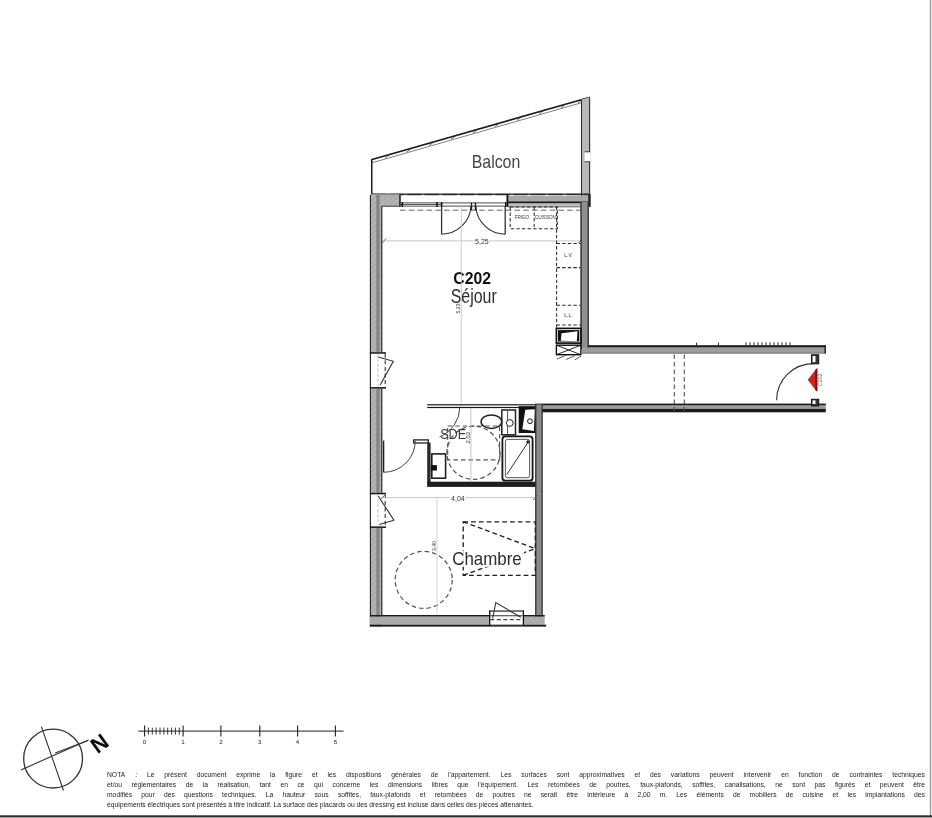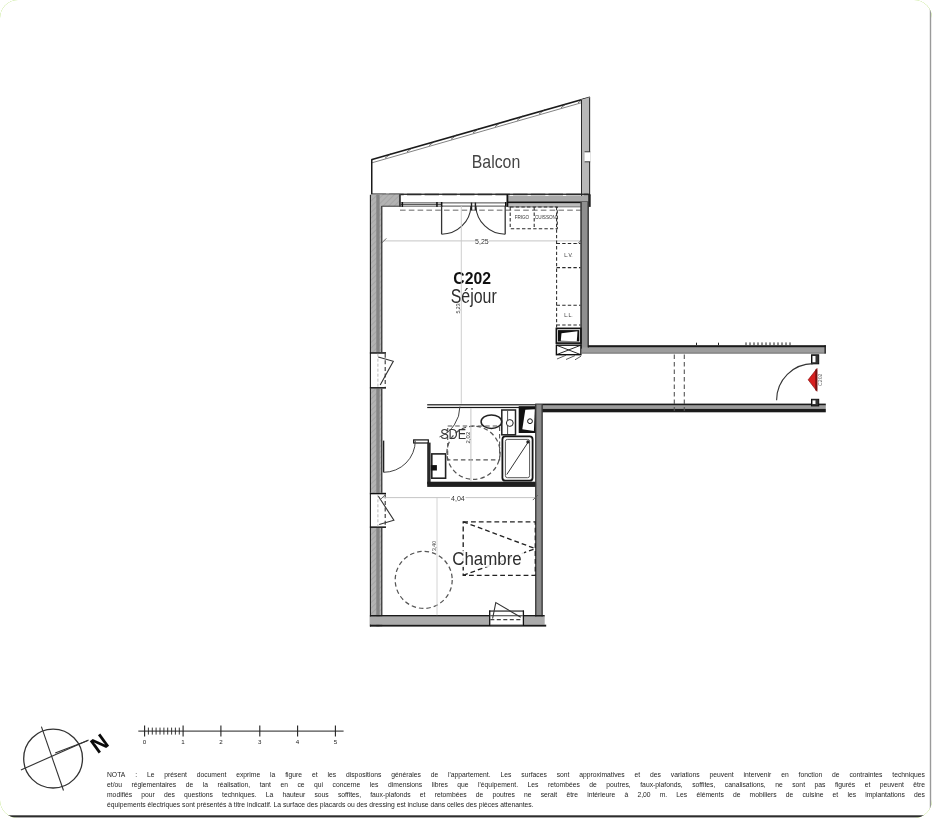--- a/index.html
+++ b/index.html
@@ -1,17 +1,17 @@
 <!DOCTYPE html>
 <html><head>
 <meta charset="utf-8">
 <style>
   html,body{margin:0;padding:0;background:#fff;}
   .page{position:relative;width:932px;height:818px;background:#84cc16;overflow:hidden;
-        font-family:"Liberation Sans",sans-serif;border-radius:18px;}
+        font-family:"Liberation Sans",sans-serif;}
   .nota{position:absolute;left:107px;top:770px;width:818px;color:#1e1e1e;
         font-size:6.75px;line-height:9.85px;}
   .nota .j{text-align:justify;text-align-last:justify;}
 </style>
 </head>
 <body>
 <div class="page">
 <svg width="932" height="818" viewBox="0 0 932 818" xmlns="http://www.w3.org/2000/svg">
 <defs>
 <pattern id="hatchL" width="4" height="4" patternUnits="userSpaceOnUse" patternTransform="rotate(45)">

